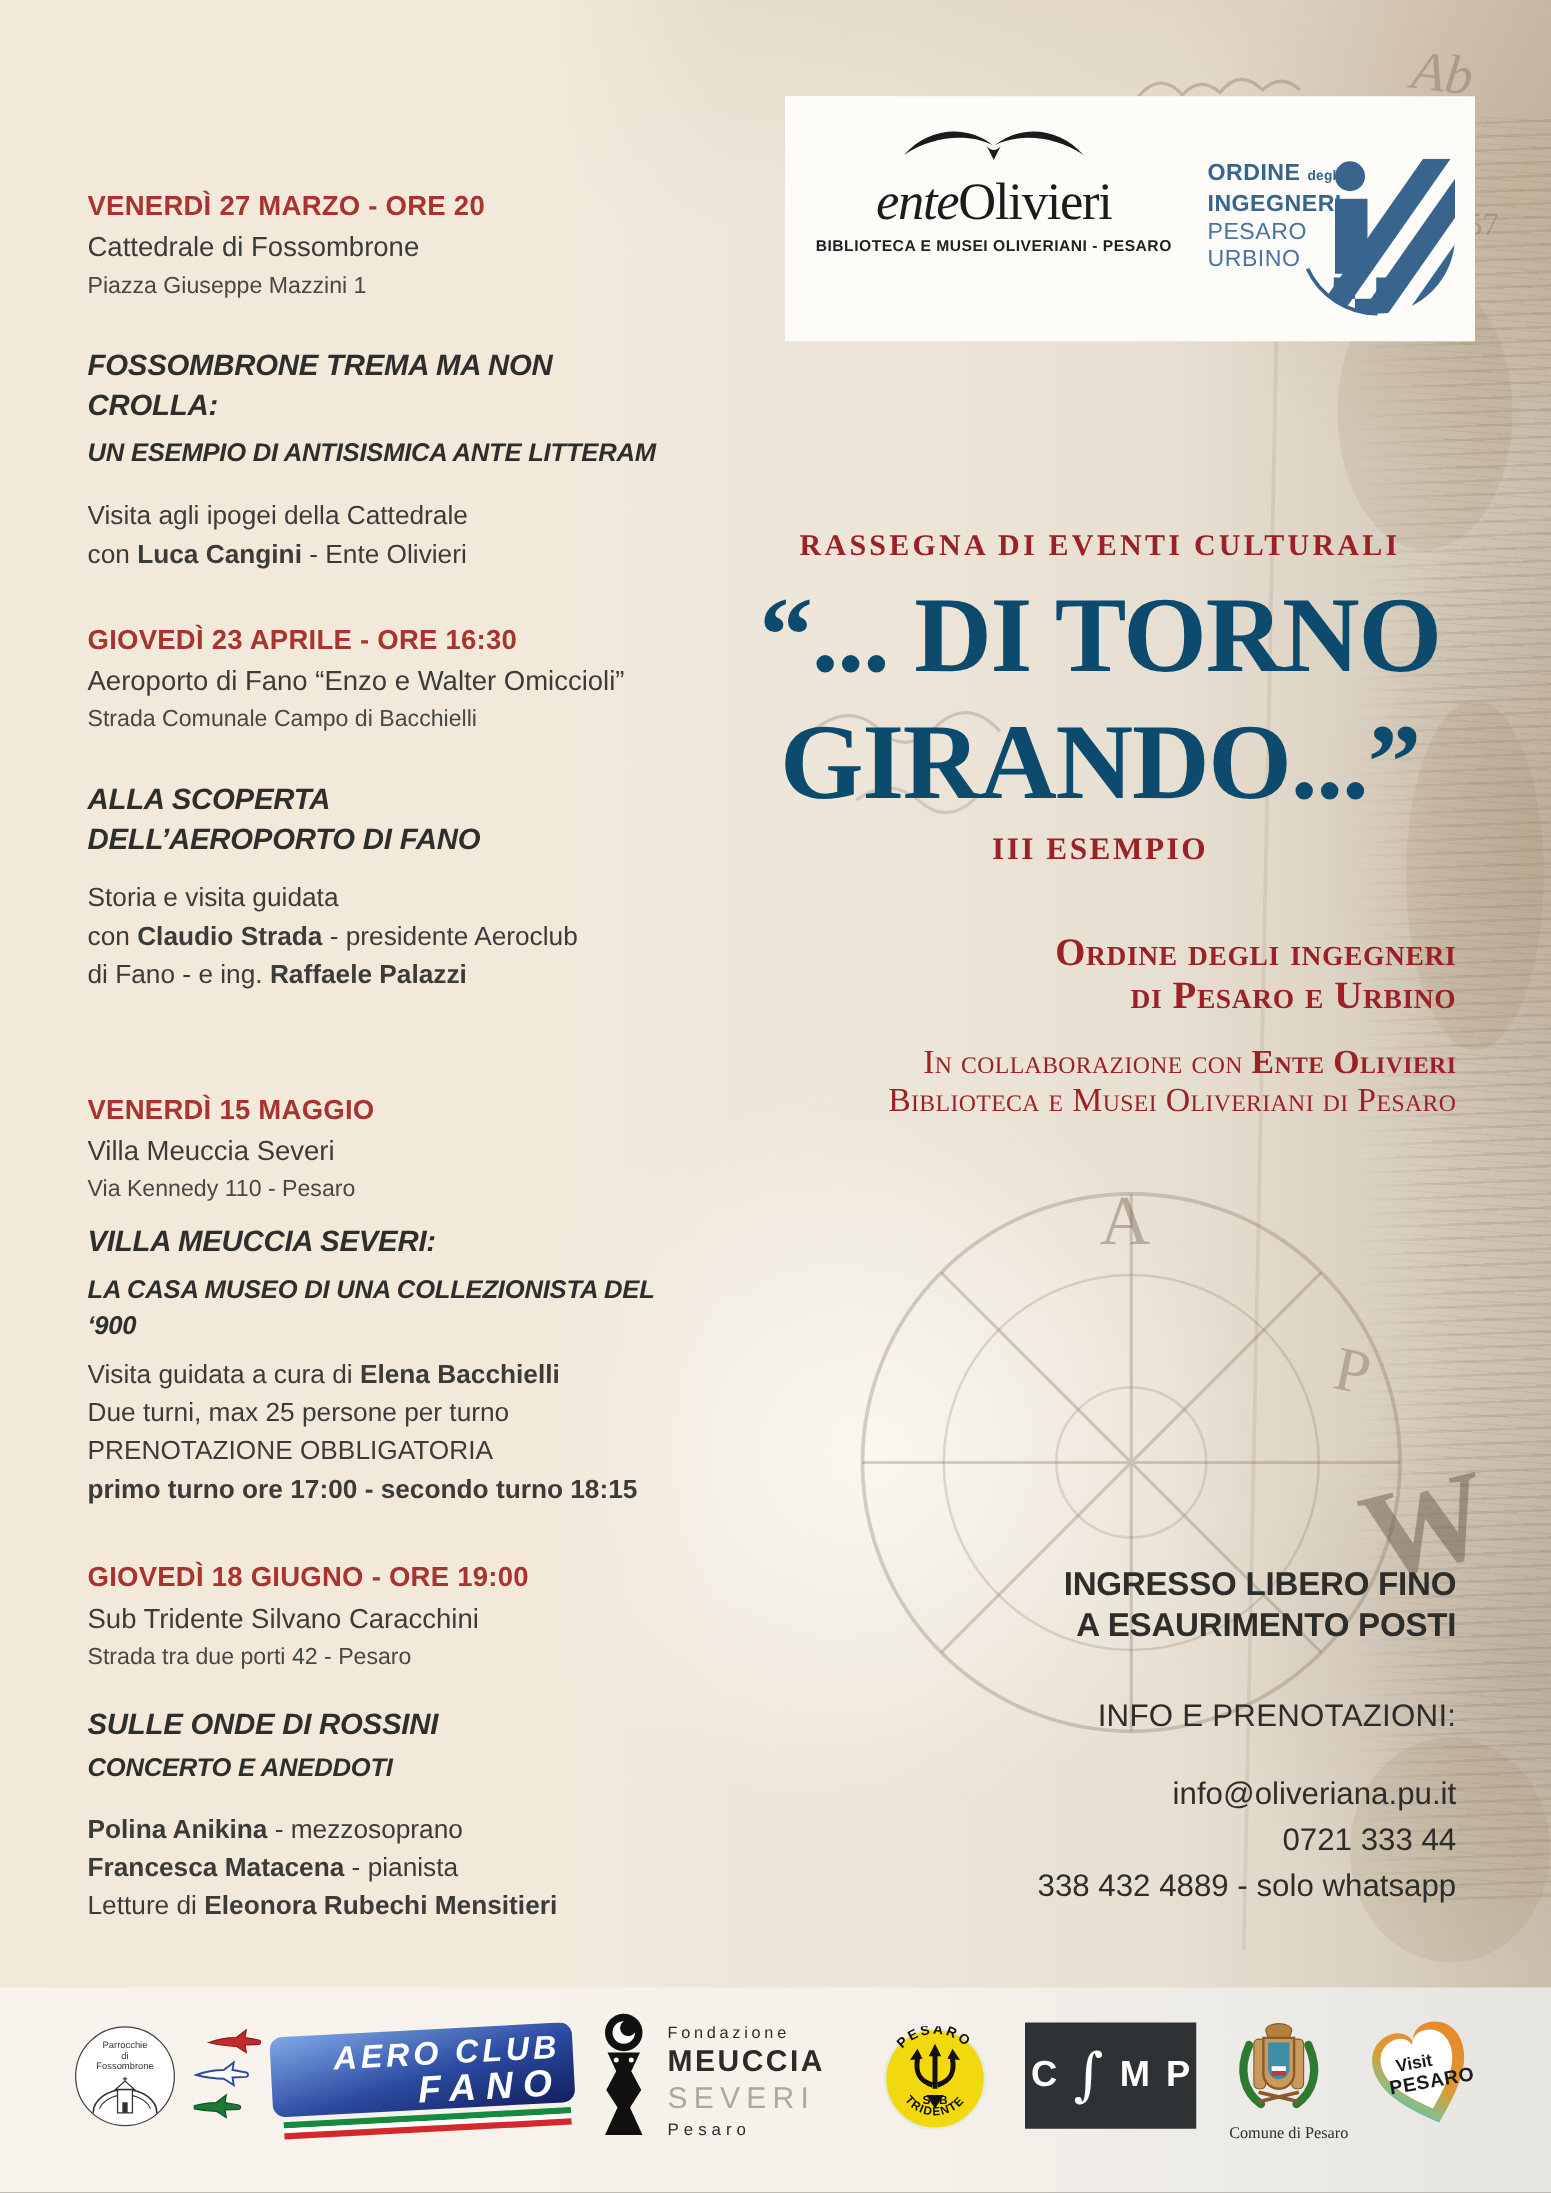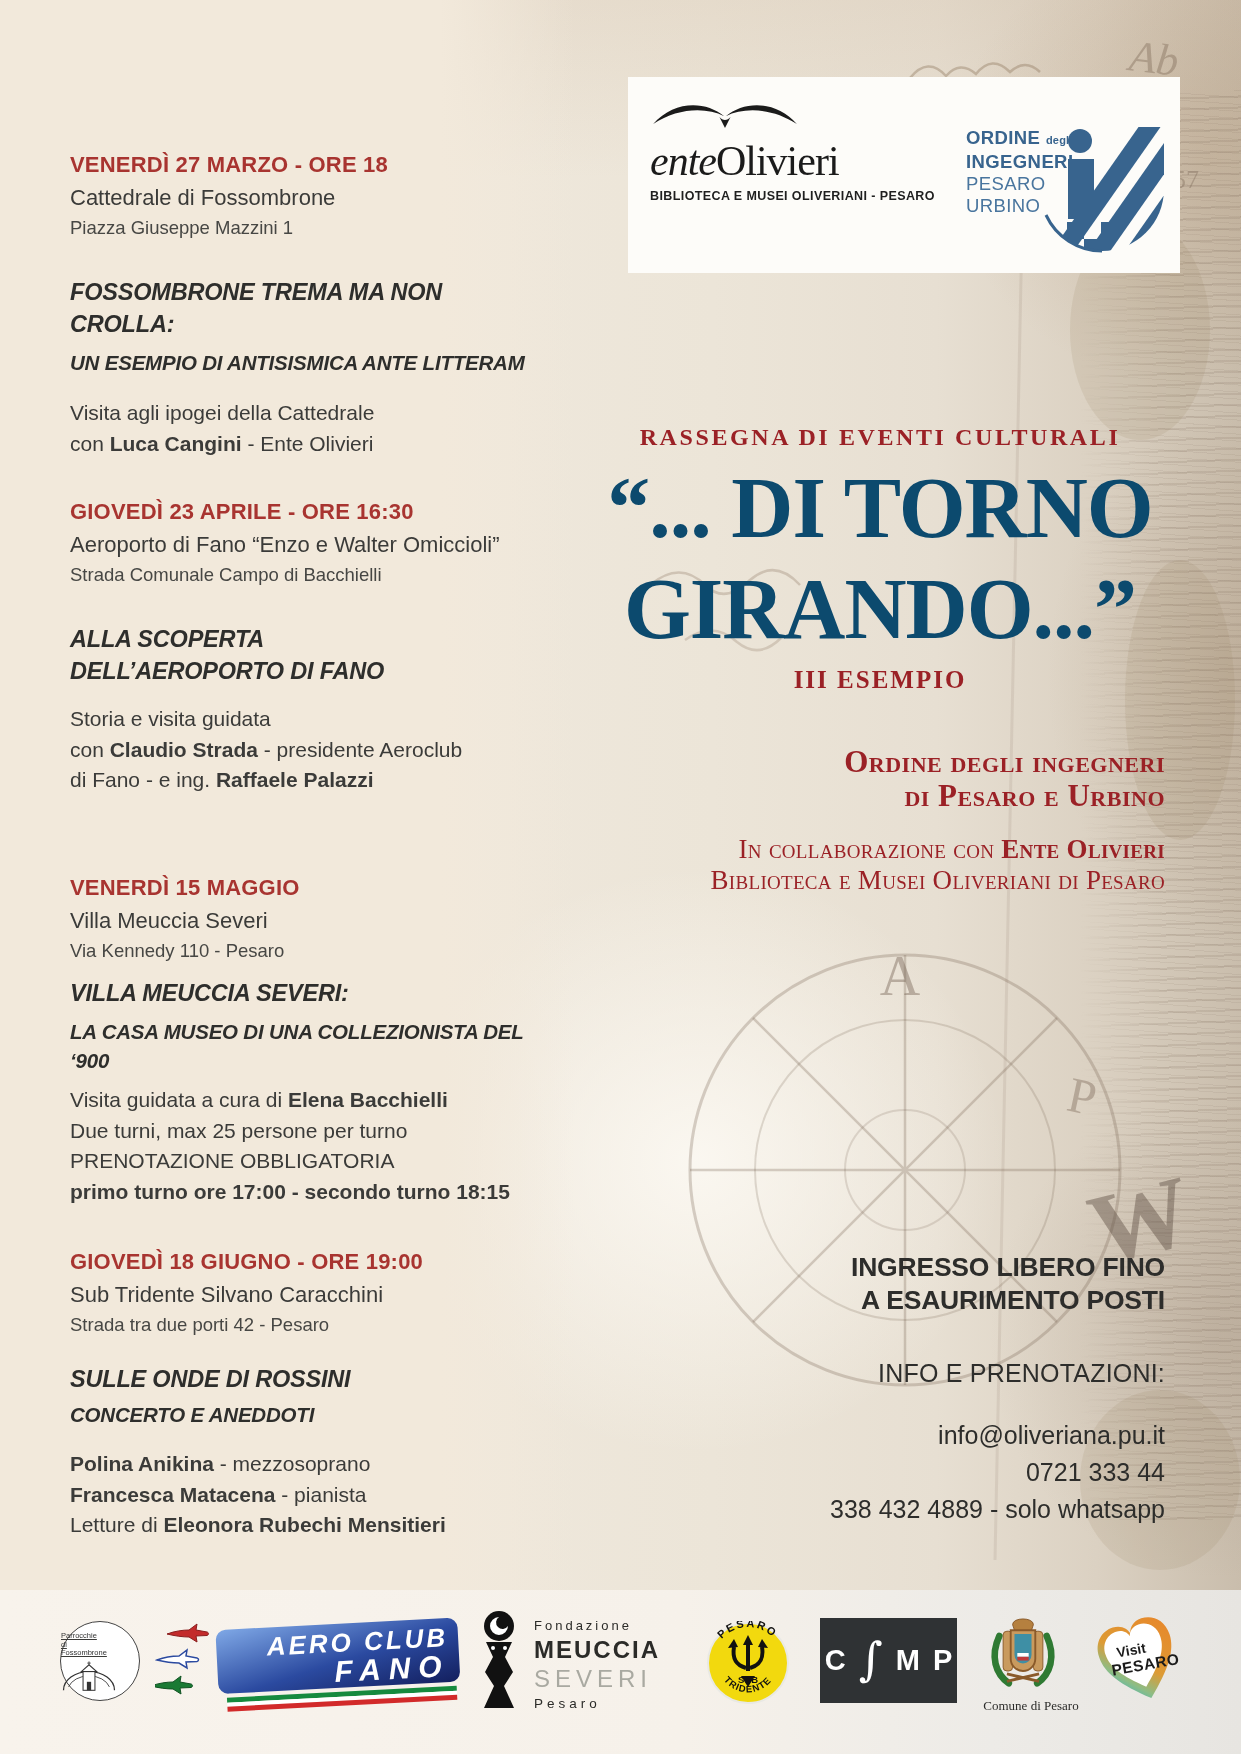--- a/index.html
+++ b/index.html
@@ -19,21 +19,21 @@
   .scratch{position:absolute;left:640px;top:90px;width:161px;height:1430px;
       background:
         repeating-linear-gradient(178deg, rgba(118,98,82,.15) 0 2px, transparent 2px 11px),
         repeating-linear-gradient(184deg, rgba(118,98,82,.09) 0 1px, transparent 1px 7px);
       -webkit-mask-image:linear-gradient(90deg,transparent,#000 55%);
       mask-image:linear-gradient(90deg,transparent,#000 55%);}
   svg.mapart{position:absolute;left:0;top:0;}
 
   
   .card{position:absolute;left:628px;top:77px;width:552px;height:196px;background:#fdfcf9;}
-  .ente{position:absolute;left:22px;top:14px;width:290px;color:#1b1b1b;}
+  .ente{position:absolute;left:22px;top:14px;width:290px;text-align:center;color:#1b1b1b;}
   .ente-word{font-family:"Liberation Serif","DejaVu Serif",serif;font-size:42px;line-height:44px;letter-spacing:-1px;}
   .ente-word .it{font-style:italic;}
   .ente-tag{font-size:12.5px;font-weight:bold;letter-spacing:.4px;margin-top:6px;color:#1f1f1f;}
   .ord-text{position:absolute;left:338px;top:50px;color:#38648e;font-size:18.5px;line-height:22px;font-weight:bold;letter-spacing:.4px;}
   .ord-text .small{font-size:11px;font-weight:bold;letter-spacing:.2px;}
   .ord-text .light{font-weight:normal;color:#49759e;}
   .ord-badge{position:absolute;left:408px;top:38px;}
 
   
   .hero-center{position:absolute;left:560px;width:640px;text-align:center;
@@ -58,21 +58,21 @@
   .right-dark{position:absolute;right:76px;text-align:right;color:#2d2d2b;}
   .free{top:1251px;font-size:26.5px;line-height:33px;font-weight:bold;letter-spacing:-.2px;}
   .info-label{top:1359px;font-size:25px;letter-spacing:.2px;}
   .contacts{top:1417px;font-size:25px;line-height:37px;}
 
   
   .band{position:absolute;left:0;top:1590px;width:1241px;height:164px;
      background:linear-gradient(90deg,#f8f3ec 0%,#f6f1ea 55%,#edebe7 80%,#e7e5e1 100%);}
   .flogo{position:absolute;}
   .parr-circle{width:78px;height:78px;border-radius:50%;background:#fff;border:1.5px solid #444;
-     text-align:left;text-decoration:underline;}
+     text-align:center;}
   .parr-txt{font-size:7.5px;line-height:8.5px;color:#333;padding-top:10px;}
   .meuccia-text{position:absolute;left:62px;top:10px;white-space:nowrap;color:#2b2b28;}
   .meu-l1{font-size:13px;letter-spacing:3px;}
   .meu-l2{font-size:24px;font-weight:bold;letter-spacing:2px;margin-top:3px;}
   .meu-l3{font-size:24px;letter-spacing:5px;color:#a9a9a1;margin-top:1px;}
   .meu-l4{font-size:13.5px;letter-spacing:4px;margin-top:3px;}
   .cfmp{width:137px;height:85px;background:#2f3234;color:#fff;display:flex;align-items:center;justify-content:center;gap:13px;}
   .cfmp span{font-size:29px;font-weight:bold;}
   .cfmp .integral{font-family:"DejaVu Serif","DejaVu Sans",serif;font-size:46px;font-weight:normal;font-style:italic;margin-top:-4px;}
   .comune-label{position:absolute;left:-22px;top:84px;width:130px;text-align:center;
@@ -160,21 +160,21 @@
     </svg>
   </div>
 
   <div class="hero-center kicker abs">RASSEGNA DI EVENTI CULTURALI</div>
   <div class="hero-center hero-title abs">“... DI TORNO<br>GIRANDO...”</div>
   <div class="hero-center edition abs">III ESEMPIO</div>
   <div class="right-red org">Ordine degli ingegneri<br>di Pesaro e Urbino</div>
   <div class="right-red collab">In collaborazione con <b> Ente Olivieri</b><br>Biblioteca e Musei Oliveriani di Pesaro</div>
 
   <div class="ev" style="top:152px">
-    <div class="ev-date">VENERDÌ 27 MARZO - ORE 18</div>
+    <div class="ev-date">VENERDÌ 27 MARZO - ORE 20</div>
     <div class="ev-venue">Cattedrale di Fossombrone</div>
     <div class="ev-addr">Piazza Giuseppe Mazzini 1</div>
     <div class="ev-title" style="margin-top:37px">FOSSOMBRONE TREMA MA NON CROLLA:</div>
     <div class="ev-sub">UN ESEMPIO DI ANTISISMICA ANTE LITTERAM</div>
     <div class="ev-body" style="margin-top:21px">Visita agli ipogei della Cattedrale<br>con <b>Luca Cangini</b> - Ente Olivieri</div>
   </div>
 
   <div class="ev" style="top:499px">
     <div class="ev-date">GIOVEDÌ 23 APRILE - ORE 16:30</div>
     <div class="ev-venue">Aeroporto di Fano “Enzo e Walter Omiccioli”</div>

